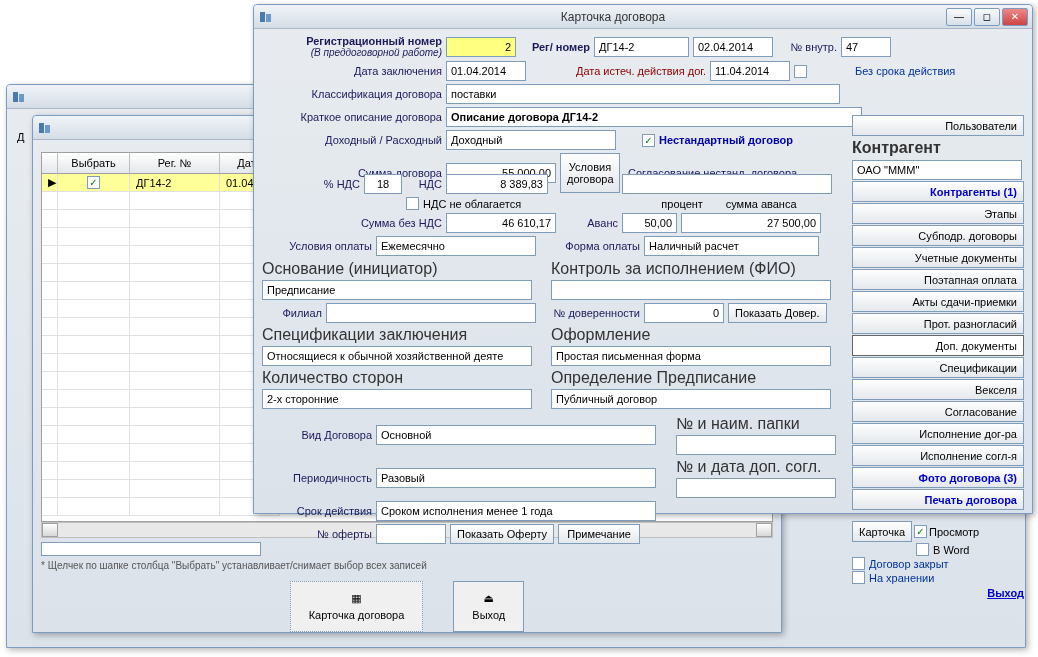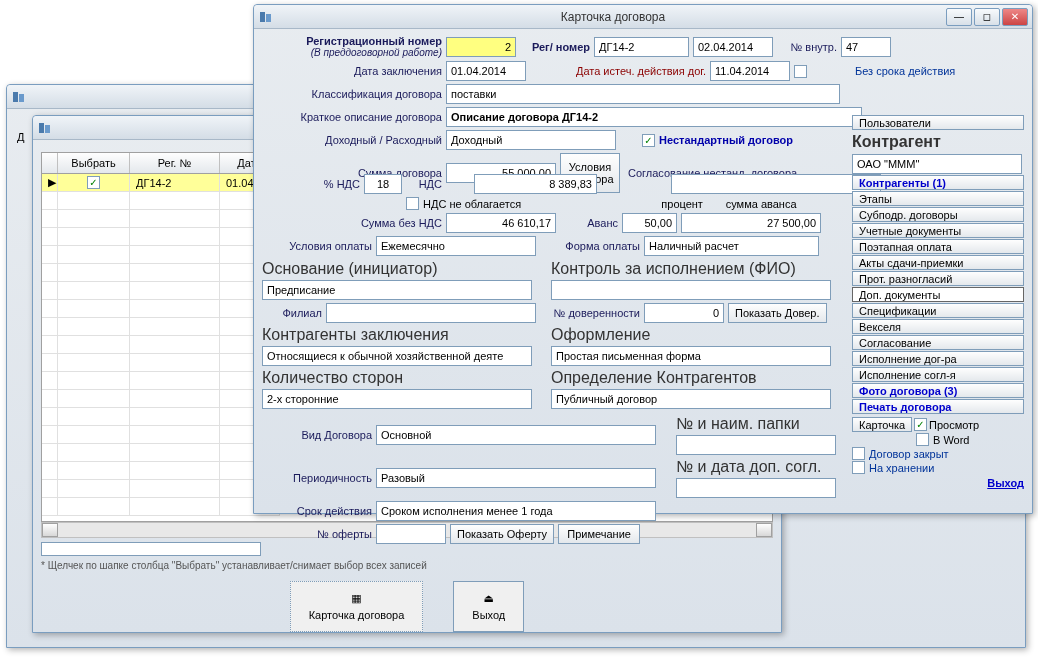--- a/index.html
+++ b/index.html
@@ -28,21 +28,21 @@
 .top-window { z-index: 3; }
 .table { background: #fff; border: 1px solid #a0a0a0; }
 .table-head { display: flex; background: linear-gradient(to bottom, #fefefe, #e4e8ec); border-bottom: 1px solid #a0a0a0; }
 .th { padding: 4px 6px; border-right: 1px solid #c0c0c0; font-size: 11px; text-align: center; }
 .table-row { display: flex; height: 18px; align-items: center; }
 .table-row.sel { background: #ffff99; }
 .td { padding: 1px 6px; border-right: 1px solid #e0e0e0; border-bottom: 1px solid #e0e0e0; font-size: 11px; height: 100%; display: flex; align-items: center; }
 .rowmark { width: 16px; text-align: center; }
 .bicon svg { width: 100%; height: 100%; }
 .sidebar { position: absolute; right: 8px; top: 86px; width: 172px; display: flex; flex-direction: column; gap: 1px; }
-.sidebar .btn { width: 100%; height: 15px; text-align: left; }
+.sidebar .btn { width: 100%; height: 21px; text-align: right; }
 .sidebar .blue { color: #0000cc; font-weight: bold; }
 .bigbtn { border: 1px dotted #7f9db9; background: #f0f0f0; padding: 10px 18px; display: inline-flex; flex-direction: column; align-items: center; gap: 4px; cursor: pointer; font-size: 11px; }
 .hint { font-size: 10px; color: #555; margin-top: 4px; }
 a.link { color: #0000cc; text-decoration: underline; font-weight: bold; cursor: pointer; }
 .scrollbar-h { height: 16px; background: #e8e8e8; border: 1px solid #c0c0c0; display: flex; align-items: center; }
 .scrollbar-h .arrow { width: 16px; height: 14px; background: linear-gradient(to bottom,#fefefe,#d8d8d8); border: 1px solid #a0a0a0; }
 </style>
 </head>
 <body>
 
@@ -273,21 +273,21 @@
       <div class="lbl" style="width:180px;">Сумма договора</div>
       <input class="inp rt" style="width: 110px;" value="55 000,00">
       <button class="btn" style="height:40px; width:60px; white-space:normal; line-height:1.1;">Условия договора</button>
       <div class="lbl" style="width:200px; text-align:left; padding-left:4px;">Согласование нестанд. договора</div>
     </div>
 
     <div class="row" style="margin-top:-22px;">
       <div class="lbl" style="width:98px;">% НДС</div>
       <input class="inp ct" style="width: 38px;" value="18">
       <div class="lbl" style="width:36px;">НДС</div>
-      <input class="inp rt" style="width: 123px; margin-left: 28px;" value="8 389,83">
+      <input class="inp rt" style="width: 102px;" value="8 389,83">
       <div style="width:66px;"></div>
       <input class="inp" style="width: 210px;">
     </div>
 
     <div class="row">
       <div style="width:140px;"></div>
       <span class="checkbox"></span>
       <span>НДС не облагается</span>
       <div style="width:128px;"></div>
       <div style="width:50px; text-align:center;">процент</div>
@@ -323,36 +323,36 @@
     <div class="row">
       <div class="lbl" style="width:60px;">Филиал</div>
       <input class="inp" style="width: 210px;">
       <div class="lbl" style="width:100px;">№ доверенности</div>
       <input class="inp rt" style="width: 80px;" value="0">
       <button class="btn">Показать Довер.</button>
     </div>
 
     <div class="row">
       <div style="width:275px;">
-        <div class="section-lbl">Контрагенты заключения</div>
+        <div class="section-lbl">Спецификации заключения</div>
         <input class="inp" style="width: 270px;" value="Относящиеся к обычной хозяйственной деяте">
       </div>
       <div style="width:290px; margin-left:10px;">
         <div class="section-lbl">Оформление</div>
         <input class="inp" style="width: 280px;" value="Простая письменная форма">
       </div>
     </div>
 
     <div class="row">
       <div style="width:275px;">
         <div class="section-lbl">Количество сторон</div>
         <input class="inp" style="width: 270px;" value="2-х сторонние">
       </div>
       <div style="width:290px; margin-left:10px;">
-        <div class="section-lbl">Определение Контрагентов</div>
+        <div class="section-lbl">Определение Предписание</div>
         <input class="inp" style="width: 280px;" value="Публичный договор">
       </div>
     </div>
 
     <div class="row" style="margin-top:6px;">
       <div class="lbl" style="width:110px;">Вид Договора</div>
       <input class="inp" style="width: 280px;" value="Основной">
       <div style="width:12px;"></div>
       <div style="width:160px;">
         <div class="section-lbl">№ и наим. папки</div>
@@ -394,21 +394,21 @@
       <button class="btn wide">Акты сдачи-приемки</button>
       <button class="btn wide">Прот. разногласий</button>
       <button class="btn wide" style="background:#fff; border:1px solid #666;">Доп. документы</button>
       <button class="btn wide">Спецификации</button>
       <button class="btn wide">Векселя</button>
       <button class="btn wide">Согласование</button>
       <button class="btn wide">Исполнение дог-ра</button>
       <button class="btn wide">Исполнение согл-я</button>
       <button class="btn wide blue">Фото договора (3)</button>
       <button class="btn wide blue">Печать договора</button>
-      <div style="display:flex; align-items:center; gap:2px; margin-top:2px;">
+      <div style="display:flex; align-items:center; gap:2px; margin-top:10px;">
         <button class="btn" style="width:60px;">Карточка</button>
         <span class="checkbox">✓</span>
         <span>Просмотр</span>
       </div>
       <div style="display:flex; align-items:center; gap:4px; padding-left:64px;">
         <span class="checkbox"></span>
         <span>В Word</span>
       </div>
       <div style="display:flex; align-items:center; gap:4px;">
         <span class="checkbox"></span>

